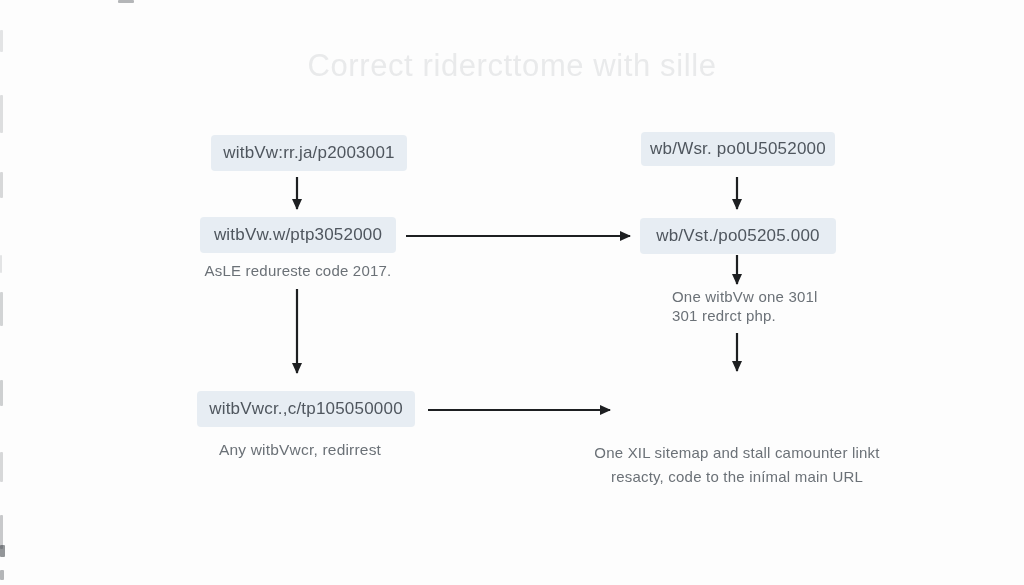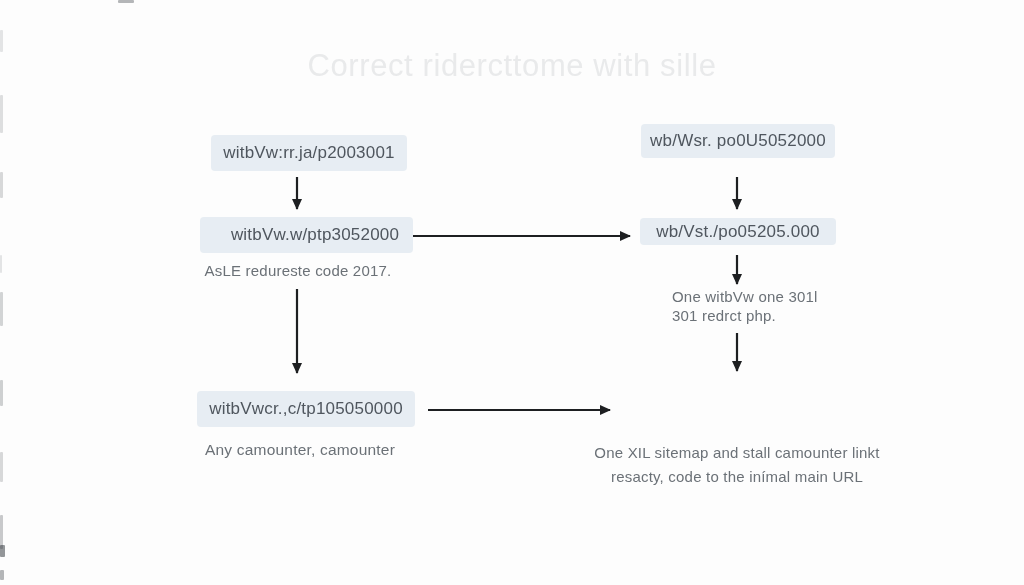--- a/index.html
+++ b/index.html
@@ -55,31 +55,31 @@
     <line x1="297" y1="289" x2="297" y2="373" stroke="#1d1f21" stroke-width="2.2" marker-end="url(#ah)"></line>
     <line x1="737" y1="177" x2="737" y2="209" stroke="#1d1f21" stroke-width="2.2" marker-end="url(#ah)"></line>
     <line x1="737" y1="255" x2="737" y2="284" stroke="#1d1f21" stroke-width="2.2" marker-end="url(#ah)"></line>
     <line x1="737" y1="333" x2="737" y2="371" stroke="#1d1f21" stroke-width="2.2" marker-end="url(#ah)"></line>
     <line x1="406" y1="236" x2="630" y2="236" stroke="#1d1f21" stroke-width="2.2" marker-end="url(#ah)"></line>
     <line x1="428" y1="410" x2="610" y2="410" stroke="#1d1f21" stroke-width="2.2" marker-end="url(#ah)"></line>
   </svg>
 
   <div class="ubox" style="left:200px;top:135px;width:196px;height:36px;margin-left:11px;">witbVw:rr.ja/p2003001</div>
 
-  <div class="ubox" style="left:200px;top:217px;width:196px;height:36px;padding-left:17px;">witbVw.w/ptp3052000</div>
+  <div class="ubox" style="left:200px;top:217px;width:196px;height:36px;">witbVw.w/ptp3052000</div>
 
   <div class="caption" style="left:180px;top:262px;width:236px;text-align:center;">AsLE redureste code 2017.</div>
 
   <div class="ubox" style="left:197px;top:391px;width:218px;height:36px;">witbVwcr.,c/tp105050000</div>
 
-  <div class="caption" style="left:175px;top:441px;width:250px;text-align:center;font-size:15.5px;">Any camounter, camounter</div>
+  <div class="caption" style="left:175px;top:441px;width:250px;text-align:center;font-size:15.5px;">Any witbVwcr, redirrest</div>
 
-  <div class="ubox" style="left:641px;top:124px;width:194px;height:34px;">wb/Wsr. po0U5052000</div>
+  <div class="ubox" style="left:641px;top:132px;width:194px;height:34px;">wb/Wsr. po0U5052000</div>
 
-  <div class="ubox" style="left:640px;top:218px;width:196px;height:27px;">wb/Vst./po05205.000</div>
+  <div class="ubox" style="left:640px;top:218px;width:196px;height:36px;">wb/Vst./po05205.000</div>
 
   <div class="caption" style="left:672px;top:287px;width:180px;text-align:left;line-height:19px;">
     <span class="ln">One witbVw one 301l</span>
     <span class="ln">301 redrct php.</span>
   </div>
 
 
   <div class="caption" style="left:587px;top:441px;width:300px;text-align:center;line-height:24px;">
     <span class="ln">One XIL sitemap and stall camounter linkt</span>
     <span class="ln">resacty, code to the inímal main URL</span>

